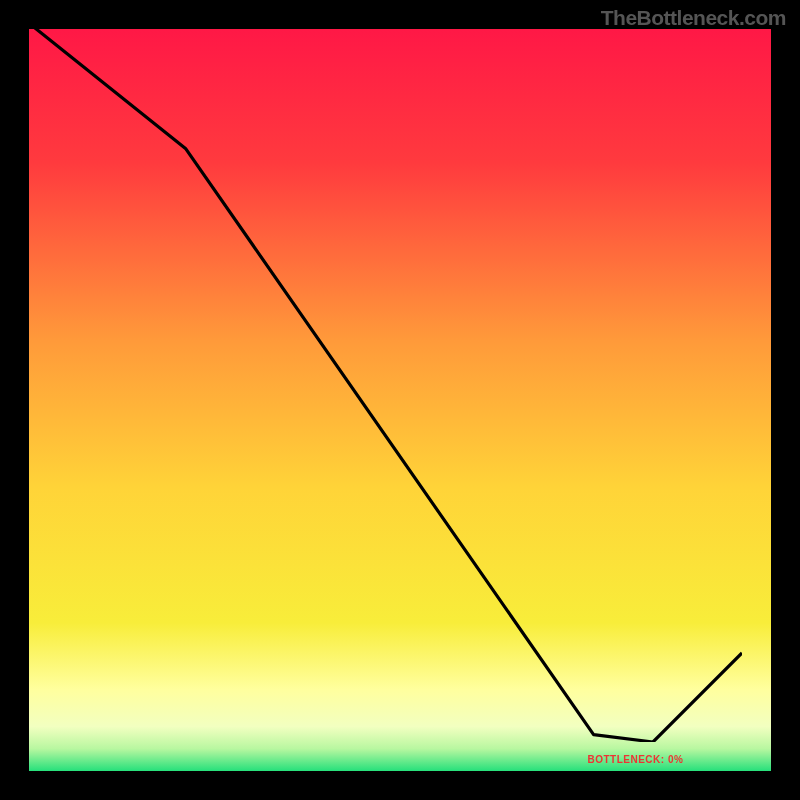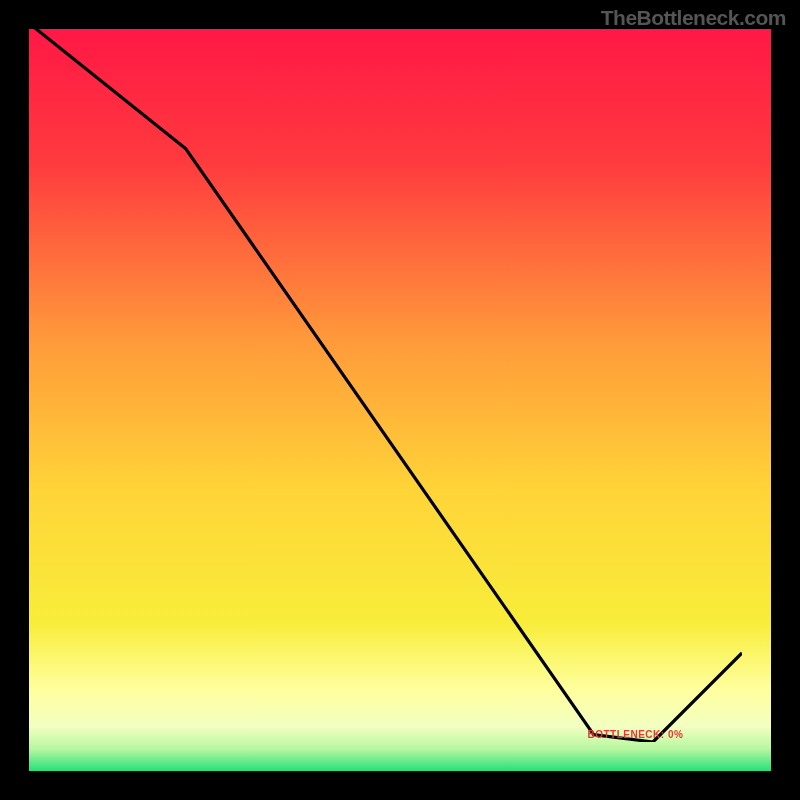--- a/index.html
+++ b/index.html
@@ -61,13 +61,13 @@
       <stop offset="100%" stop-color="#26e07b"></stop>
     </linearGradient>
   </defs>
   <rect x="0" y="0" width="742" height="742" fill="url(#bg)"></rect>
 </svg>
 
 <svg class="curve" viewBox="0 0 742 742" preserveAspectRatio="none">
   <path id="curve-path" d="M0.0 0.0 L185.5 148.4 L593.6 734.6 L653.0 742.0 L742.0 653.0 " fill="none" stroke="#000" stroke-width="3.2" stroke-linejoin="round"></path>
 </svg>
 
-<div class="bottleneck-label" id="bn-label" style="left: 587.44px; top: 729px;">BOTTLENECK: 0%</div>
+<div class="bottleneck-label" id="bn-label" style="left: 587.44px; top: 754px;">BOTTLENECK: 0%</div>
 
 </body></html>

